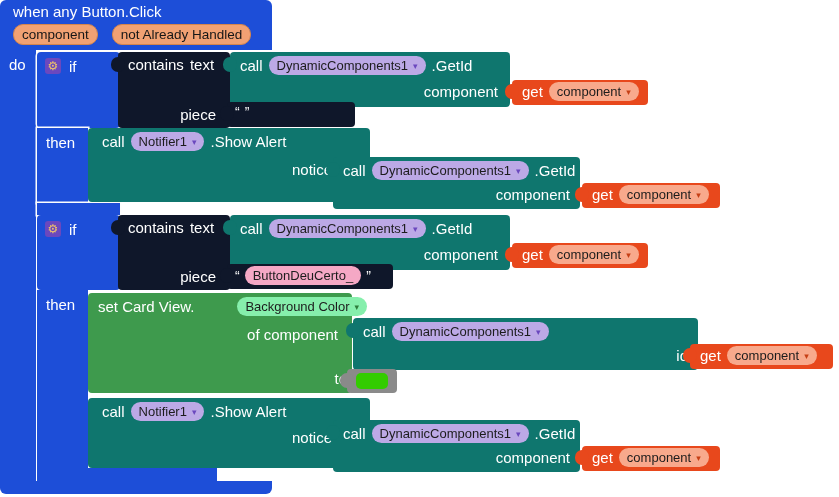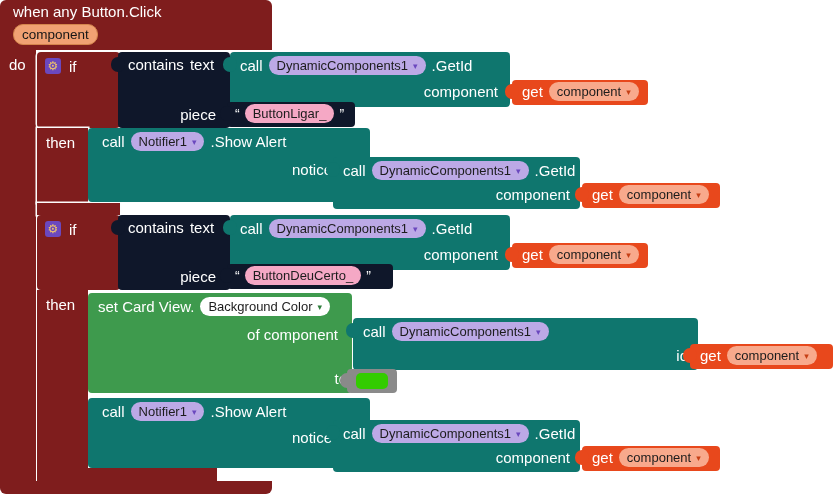--- a/index.html
+++ b/index.html
@@ -1,54 +1,57 @@
 <!DOCTYPE html>
 <html><head>
 <meta charset="utf-8">
 <style>
   html,body{margin:0;padding:0;background:#fff;width:839px;height:497px;overflow:hidden;
     font-family:"Liberation Sans",sans-serif;}
   .blk{position:absolute;box-sizing:border-box;color:#fff;font-size:15px;}
   .r4{border-radius:4px;}
-  .orange{background:#7f1d1d;}
+  .orange{background:#1d4ed8;}
   .pink{background:#0f172a;}
   .purple{background:#0f766e;}
   .red{background:#E8481C;}
   .green{background:#3E9A4D;}
   .grayb{background:#8A8A8A;}
   .sel{box-shadow:0 0 0 1.5px #fdfdfd;}
   .row1{display:flex;align-items:center;gap:6px;padding:4px 10px 0 10px;white-space:nowrap;}
   .lbl{white-space:nowrap;}
   .rlabel{position:absolute;font-size:15px;color:#fff;white-space:nowrap;}
   .chip{display:inline-flex;align-items:center;gap:5px;border-radius:10px;padding:1px 8px;
     color:#1c1c1c;font-size:13px;line-height:17px;white-space:nowrap;}
   .chip .arr{font-size:9px;line-height:10px;}
   .chip-purple{background:#BCA9E6;}
   .chip-purple .arr{color:#6B48BE;}
   .chip-red{background:#F8A98C;}
   .chip-red .arr{color:#C63F15;}
-  .chip-green{background:#ffffff;}
+  .chip-green{background:#86efac;margin-left:37px;}
   .chip-green .arr{color:#2E7D3B;}
   .chip-pink{background:#F5A8C5;}
   .chip-orange{background:#F1A173;border:1px solid #D5854C;color:#161616;font-size:13.5px;}
   .ltab{position:absolute;left:-7px;top:5px;width:14px;height:15px;border-radius:7px;background:inherit;}
   .gear{position:absolute;width:16px;height:16px;background:#6B48BE;border-radius:3px;
     color:#F0C36A;font-size:12px;line-height:16px;text-align:center;}
   .quote{color:#fff;font-size:14px;}
   .swatch{position:absolute;left:9px;top:4px;width:32px;height:16px;border-radius:5px;background:#33CC00;}
 </style>
 </head>
 <body>
 
 <div class="blk orange" style="left:0;top:0;width:272px;height:50px;border-radius:6px 6px 0 0;">
   <div class="lbl" style="padding:3px 0 0 13px;">when any Button.Click</div>
   <div style="display:flex;gap:14px;padding:4px 0 0 13px;">
     <span class="chip chip-orange">
       <span>component</span>
     </span>
+    <span class="chip chip-orange">
+      <span>not Already Handled</span>
+    </span>
   </div>
 </div>
 <div class="blk orange" style="left:0;top:50px;width:36px;height:432px;">
   <div class="lbl" style="padding:6px 0 0 9px;">do</div>
 </div>
 <div class="blk orange" style="left:0;top:481px;width:272px;height:13px;border-radius:0 0 6px 6px;"></div>
 
 <div class="blk orange r4 sel" style="left:37px;top:52px;width:83px;height:76px;">
   <span class="gear" style="left:8px;top:6px;">⚙</span>
   <span class="lbl" style="position:absolute;left:32px;top:6px;">if</span>
@@ -88,23 +91,20 @@
       <span>component</span>
       <span class="arr">▾</span>
     </span>
   </div>
 </div>
 
 <div class="blk pink r4" style="left:227px;top:102px;width:128px;height:25px;">
   <span class="ltab" style="top:4px;"></span>
   <div class="row1" style="padding:2px 8px 0 8px;gap:5px;">
     <span class="quote">“</span>
-    <span class="chip chip-pink">
-      <span>ButtonLigar_</span>
-    </span>
     <span class="quote">”</span>
   </div>
 </div>
 
 <div class="blk purple r4" style="left:88px;top:128px;width:282px;height:74px;">
   <div class="row1" style="padding-left:14px;">
     <span>call</span>
     <span class="chip chip-purple">
       <span>Notifier1</span>
       <span class="arr">▾</span>

